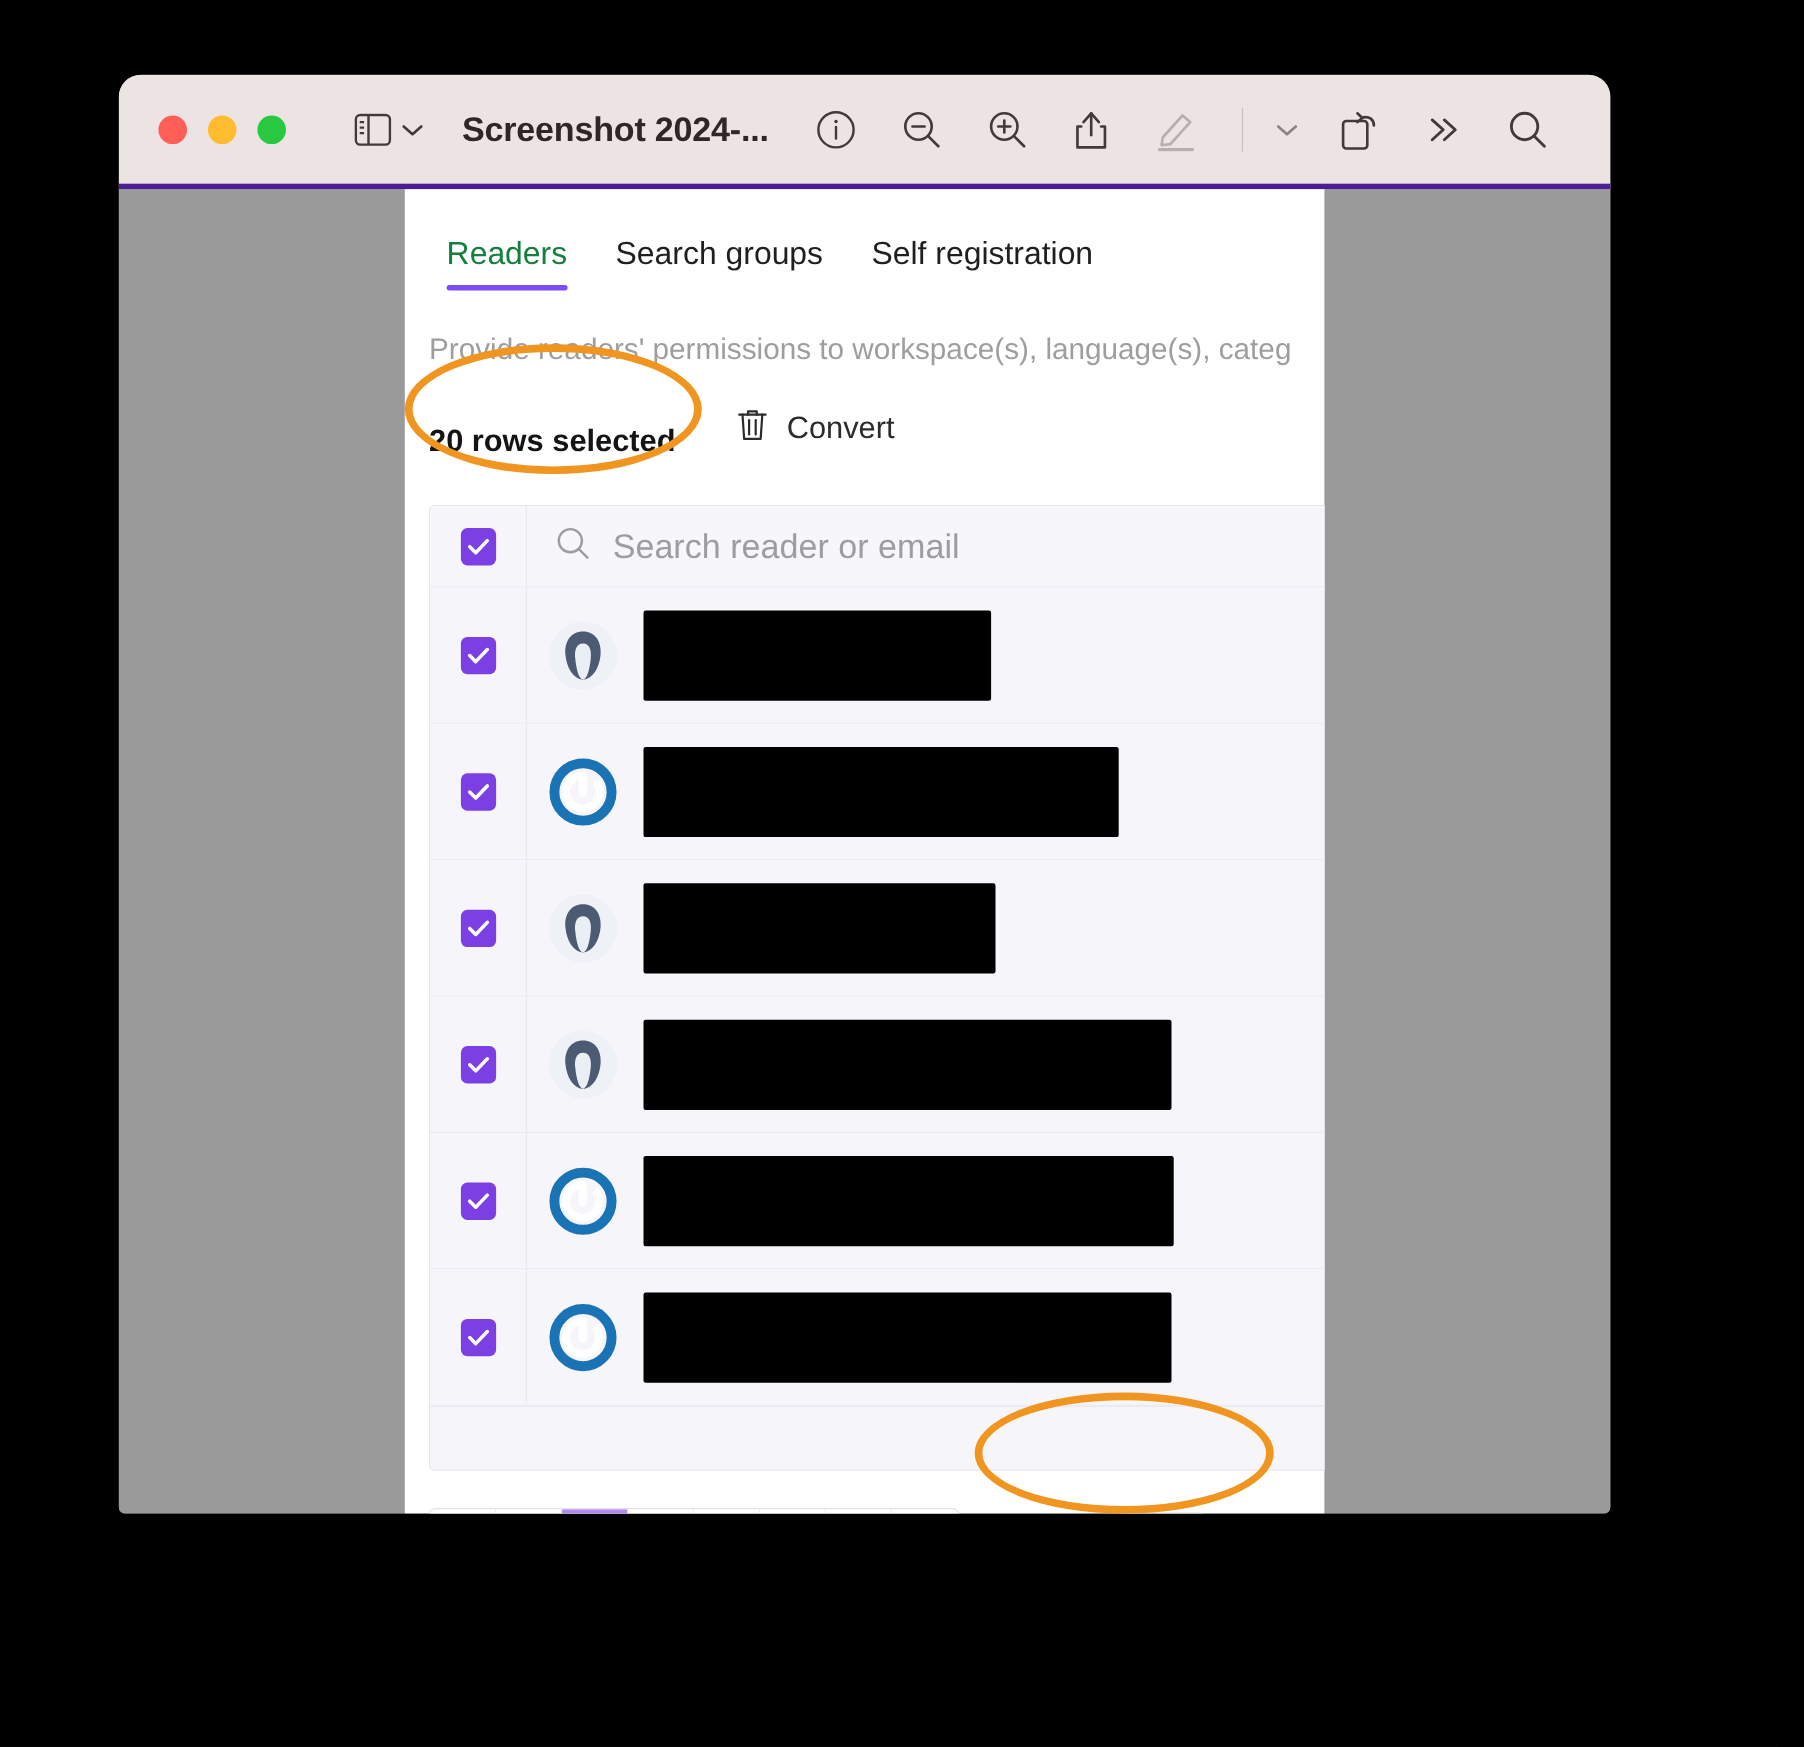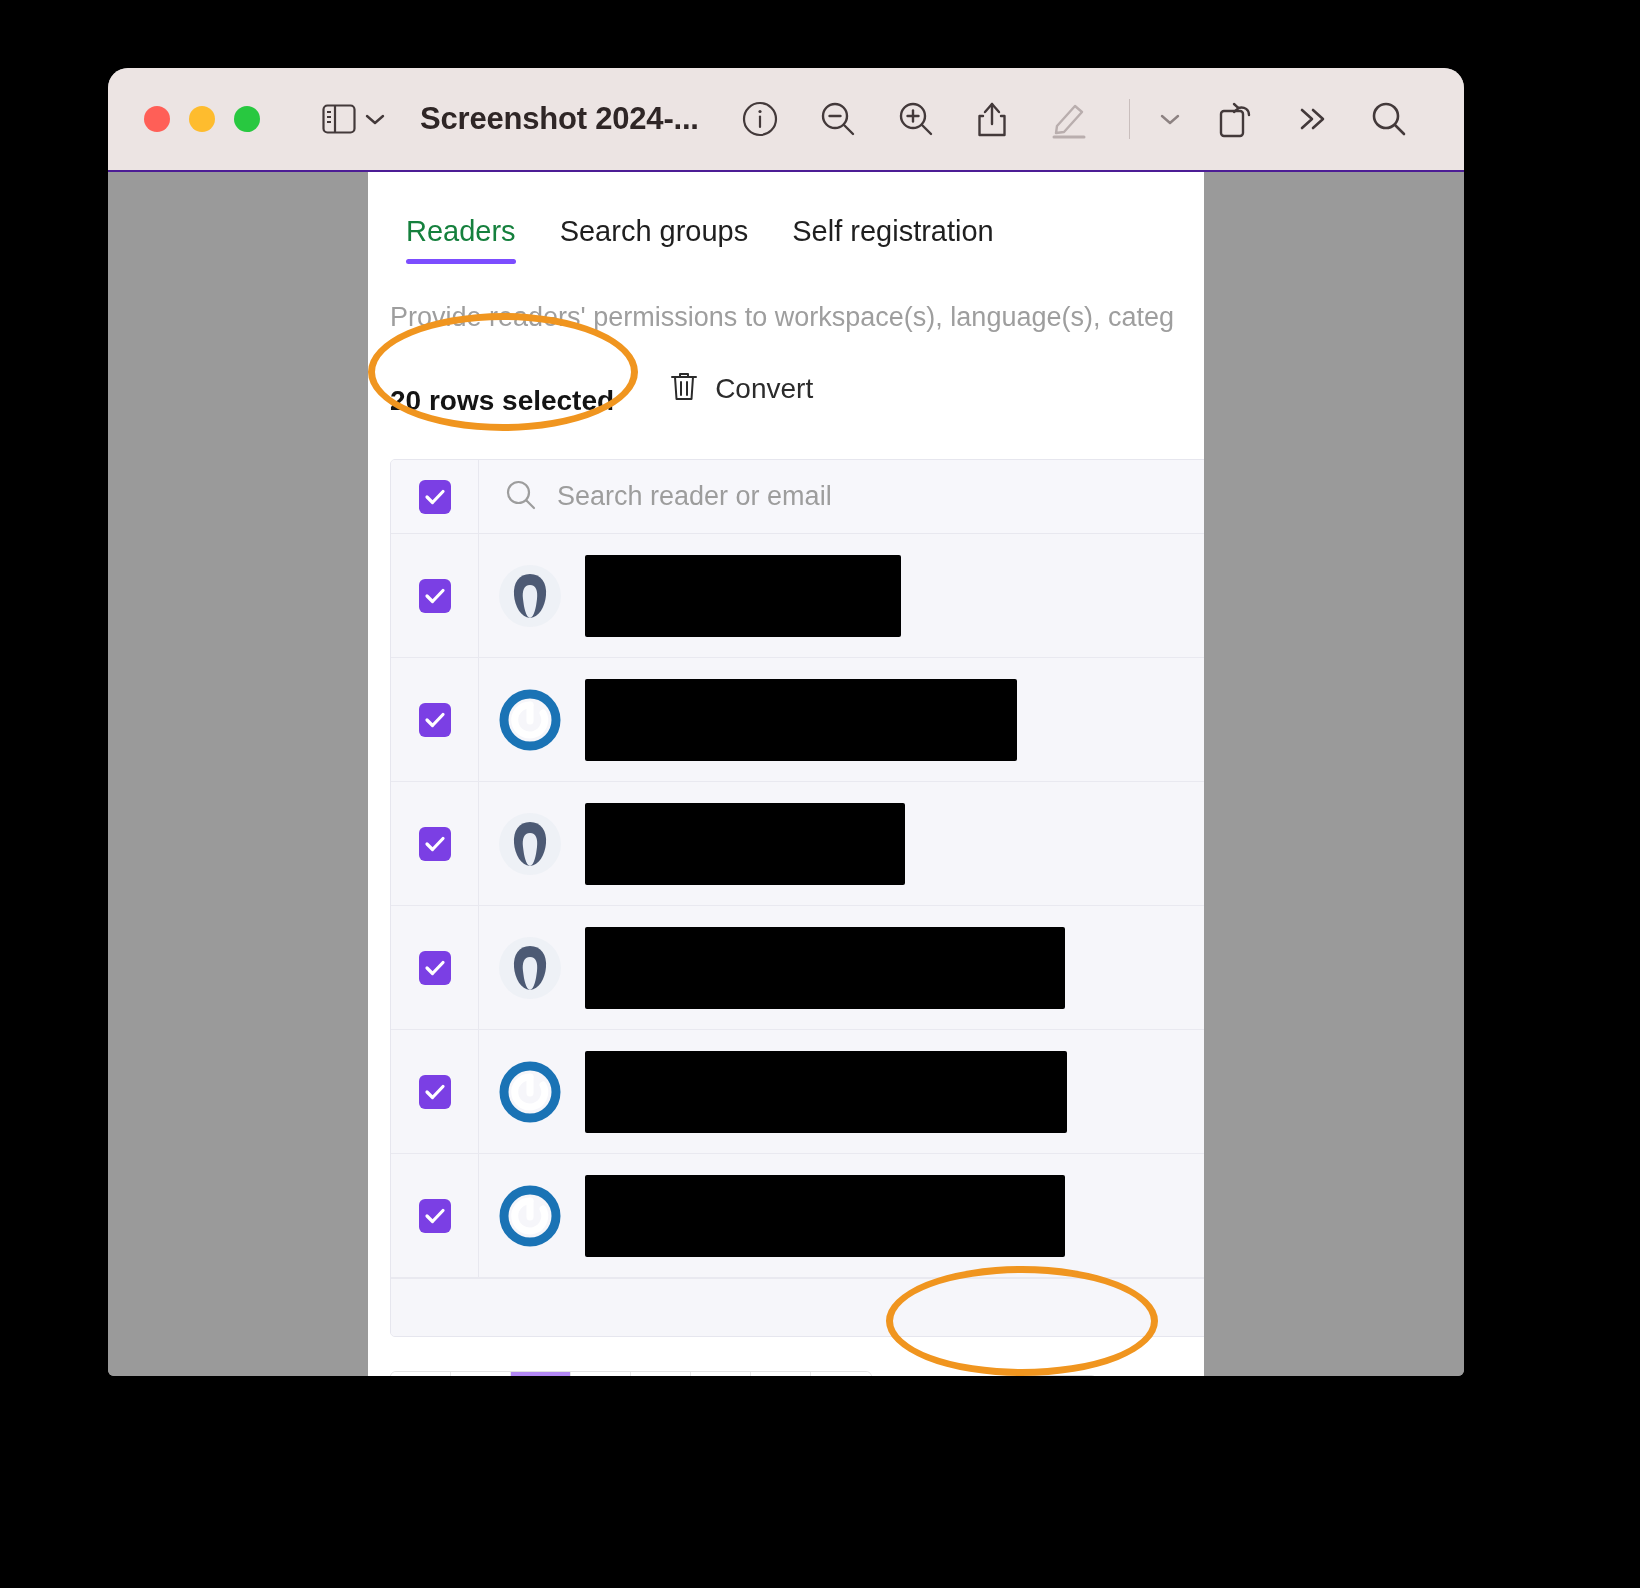--- a/index.html
+++ b/index.html
@@ -19,21 +19,21 @@
     overflow: hidden;
     background: #9a9a9a;
     box-shadow: 0 18px 50px rgba(0,0,0,.55);
   }
 
   
   #titlebar {
     position: relative;
     height: 104px;
     background: #ece4e3;
-    border-bottom: 2px solid #4c1d95;
+    border-bottom: 5px solid #4c1d95;
     display: flex;
     align-items: center;
     padding: 0 28px 0 36px;
   }
   .traffic { display: flex; gap: 19px; align-items: center; }
   .tl { width: 26px; height: 26px; border-radius: 50%; }
   .tl.red    { background: #ff5f57; }
   .tl.yellow { background: #febc2e; }
   .tl.green  { background: #28c840; }
 
@@ -184,21 +184,21 @@
     flex: 1;
     display: flex;
     align-items: center;
     gap: 20px;
     padding: 0 22px 0 26px;
     border-right: 1px solid #e8e8ef;
   }
   #search-input {
     border: none; outline: none; background: transparent;
     font-family: "Liberation Sans", sans-serif;
-    font-size: 27px;
+    font-size: 31px;
     color: #343434;
     flex: 1;
     min-width: 0;
   }
   #search-input::placeholder { color: #9d9d9d; }
 
   .trow {
     display: flex;
     align-items: stretch;
     height: 124px;

